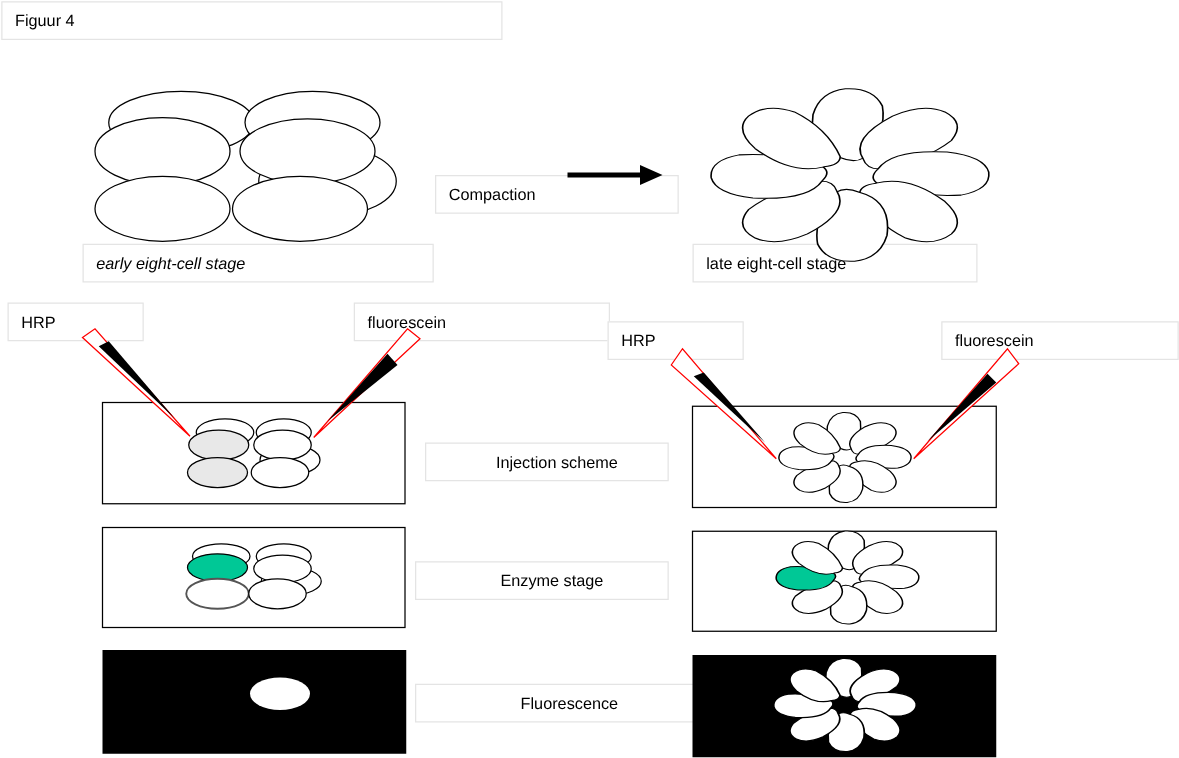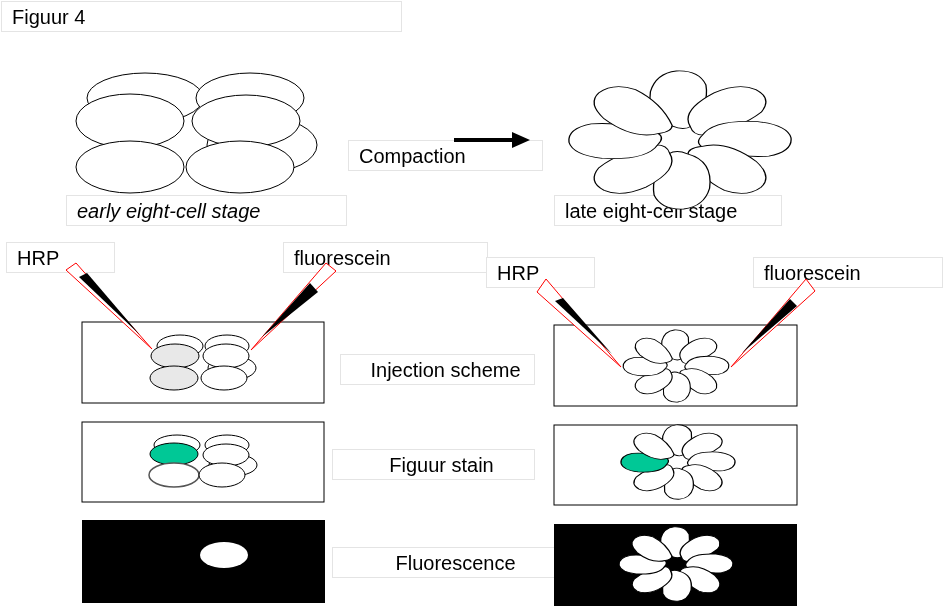--- a/index.html
+++ b/index.html
@@ -1,38 +1,38 @@
 <!DOCTYPE html>
 <html><head>
 <meta charset="utf-8">
 <style>
   html, body { margin: 0; padding: 0; background: #ffffff; }
   body { width: 943px; height: 606px; position: relative; overflow: hidden;
          font-family: "Liberation Sans", sans-serif; color: #000; }
   .label { position: absolute; box-sizing: border-box; border: 1px solid #e4e4e4;
-           background: #fff; font-size: 20px; line-height: 1; display: flex; align-items: center;
+           background: #fff; font-size: 13px; line-height: 1; display: flex; align-items: center;
            padding-left: 10px; white-space: nowrap; }
   .label.center { justify-content: center; padding-left: 16px; }
   svg.layer { position: absolute; left: 0; top: 0; }
 </style>
 </head>
 <body>
 
 <div class="label" style="left:1px;top:1px;width:401px;height:31px;">Figuur 4</div>
 <div class="label" style="left:348px;top:104px;width:195px;height:31px;margin-top:36px;">Compaction</div>
 <div class="label" style="left:66px;top:195px;width:281px;height:31px;font-style:italic;">early eight-cell stage</div>
 <div class="label" style="left:554px;top:195px;width:228px;height:31px;">late eight-cell stage</div>
 
 <div class="label" style="left:6px;top:242px;width:109px;height:31px;">HRP</div>
 <div class="label" style="left:283px;top:242px;width:205px;height:31px;">fluorescein</div>
 <div class="label" style="left:486px;top:257px;width:109px;height:31px;">HRP</div>
 <div class="label" style="left:753px;top:257px;width:190px;height:31px;">fluorescein</div>
 
 <div class="label center" style="left:340px;top:354px;width:195px;height:31px;">Injection scheme</div>
-<div class="label center" style="left:332px;top:449px;width:203px;height:31px;">Figuur stain</div>
+<div class="label center" style="left:332px;top:449px;width:203px;height:31px;">Enzyme stage</div>
 <div class="label center" style="left:332px;top:547px;width:231px;height:31px;">Fluorescence</div>
 
 <svg class="layer" width="943" height="606" viewBox="0 0 943 606">
   <defs>
 
     <path id="petal" d="M 12 -4 Q 18 -18 42 -16 Q 58 -13 60 -2 Q 61 10 48 14 Q 30 16 12 6 Q 8 2 12 -4 Z"></path>
   </defs>
 
   <g fill="#fff" stroke="#000" stroke-width="1">
     <ellipse cx="145" cy="98" rx="58" ry="25"></ellipse>

